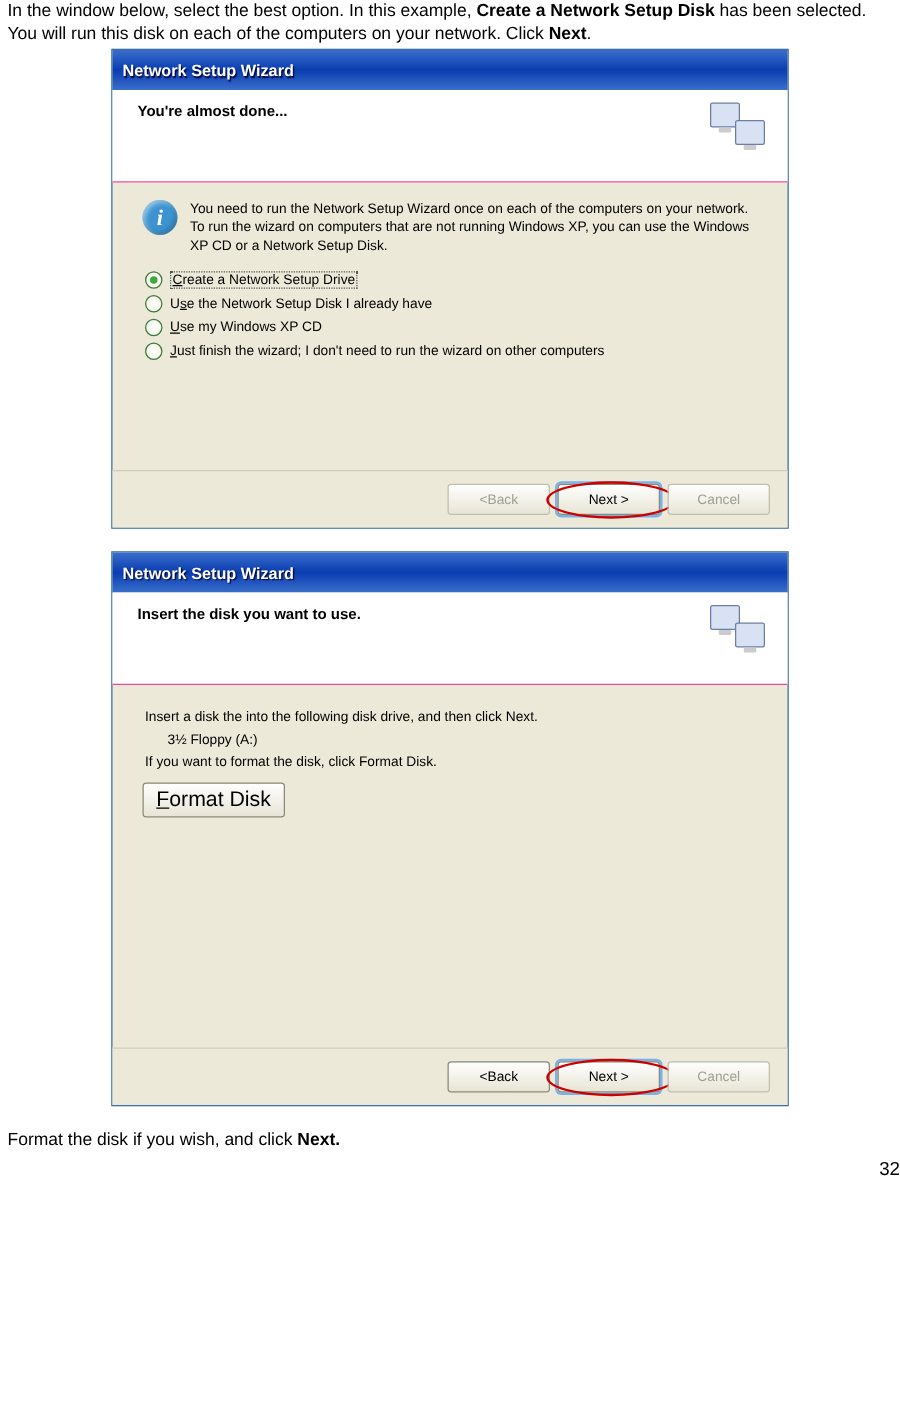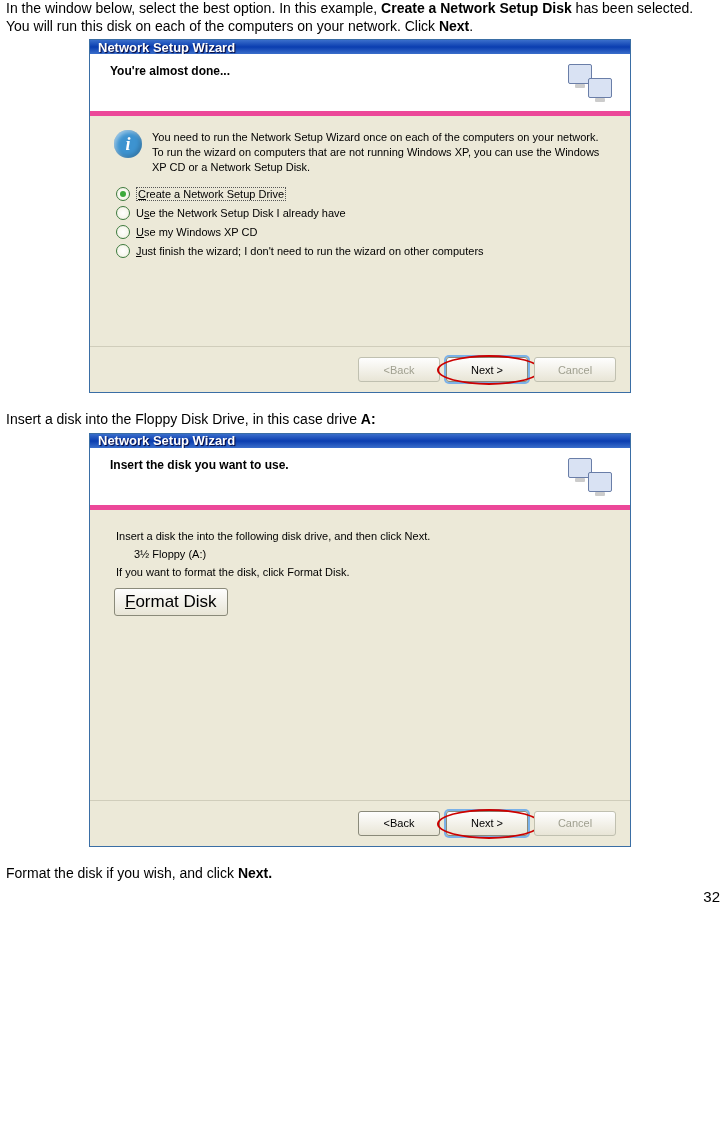--- a/index.html
+++ b/index.html
@@ -29,34 +29,34 @@
   .dialog {
     width: 540px;
     margin: 2px auto 18px auto;
     border: 1px solid #3a6ea5;
     background: #ece9d8;
     font-family: Tahoma, Arial, sans-serif;
     font-size: 11px;
     color: #000;
   }
   .titlebar {
-    height: 14px;
+    height: 32px;
     background: linear-gradient(to bottom, #3a6ecb 0%, #0a3db0 50%, #3a6ecb 100%);
     color: #fff;
     font-weight: bold;
     font-size: 13px;
     display: flex;
     align-items: center;
     padding-left: 8px;
     text-shadow: 1px 1px 1px #003;
   }
   .header-strip {
-    height: 62px;
+    height: 74px;
     background: #fff;
-    border-bottom: 5px solid #ec4899;
+    border-bottom: 1px solid #ec4899;
     position: relative;
     padding: 10px 12px 0 20px;
     box-sizing: border-box;
   }
   .header-strip .ttl {
     font-weight: bold;
     font-size: 12px;
   }
   .header-strip .ico {
     position: absolute;
@@ -256,23 +256,20 @@
         </div>
       <div class="btn default-hl">
         <span class="u">N</span>
           <span>ext &gt;</span>
         <span class="ring"></span>
       </div>
       <div class="btn disabled">Cancel</div>
     </div>
   </div>
 
-  <p class="body-text">
-    <span>Insert a disk into the Floppy Disk Drive, in this case drive </span><b>A:</b>
-  </p>
 
   <div class="dialog tall">
     <div class="titlebar">
       <span>Network Setup Wizard</span>
     </div>
     <div class="header-strip">
       <div class="ttl">Insert the disk you want to use.</div>
       <div class="ico">
         <span class="comp" style="left:0;top:0"></span>
         <span class="comp" style="left:20px;top:14px"></span>

